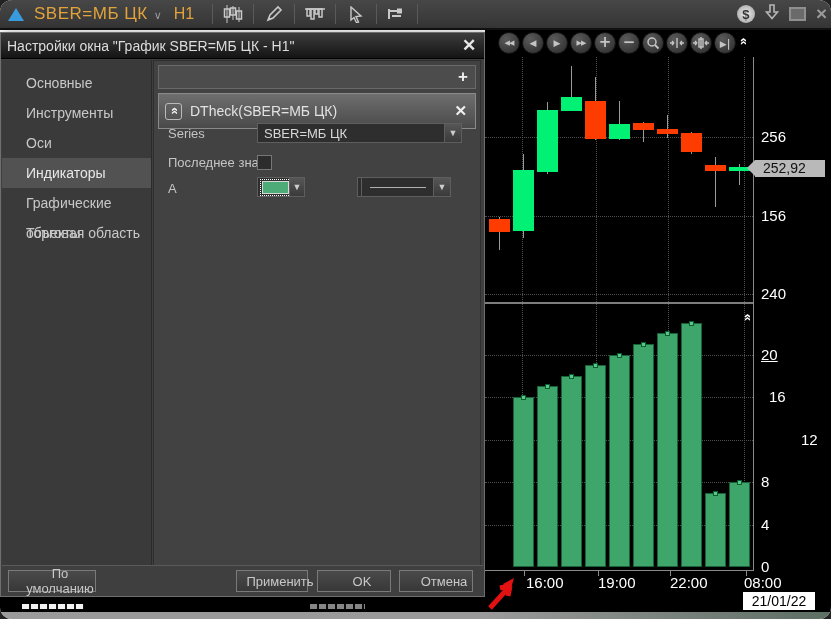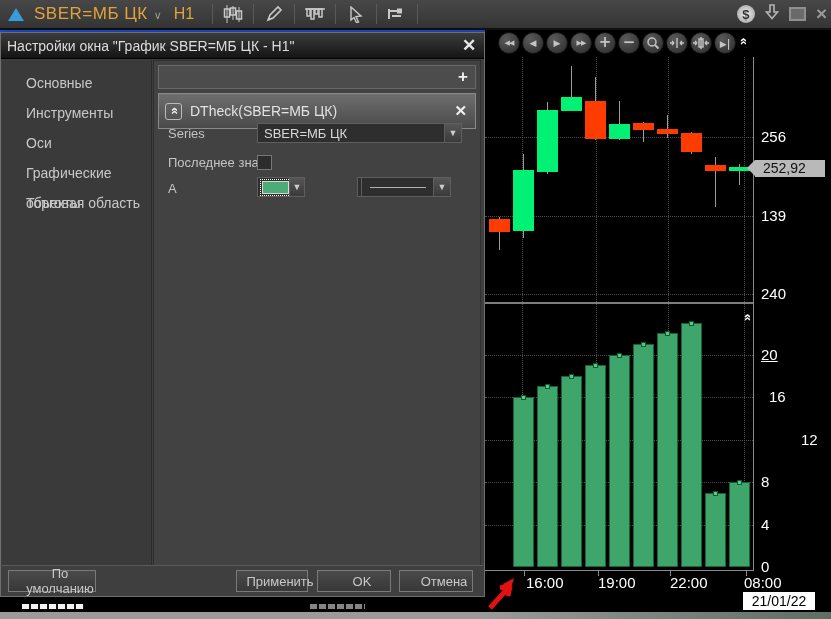--- a/index.html
+++ b/index.html
@@ -1,17 +1,17 @@
 <!DOCTYPE html>
 <html><head>
 <meta charset="utf-8">
 <style>
   html,body{margin:0;padding:0;background:#222;}
-  .root{position:relative;width:831px;height:619px;background:#1d4ed8;overflow:hidden;
-        font-family:"Liberation Sans",sans-serif;-webkit-font-smoothing:antialiased;}
+  .root{position:relative;width:831px;height:619px;background:#ffffff;overflow:hidden;
+        font-family:"Liberation Sans",sans-serif;border-radius:12px;-webkit-font-smoothing:antialiased;}
 
   
   .topbar{position:absolute;left:0;top:0;width:831px;height:30px;
           background:linear-gradient(#474747,#353535);border-bottom:2px solid #111;
           display:flex;align-items:center;box-sizing:border-box;}
   .tri{width:0;height:0;border-left:8px solid transparent;border-right:8px solid transparent;
        border-bottom:13px solid #3a9bdc;margin:0 10px 0 8px;}
   .symbol{color:#e2a33a;font-size:17px;letter-spacing:.5px;}
   .chev-dn{color:#9a9a9a;font-size:11px;margin:2px 8px 0 6px;}
   .tf{color:#e2a33a;font-size:16px;margin:0 12px 0 4px;}
@@ -172,20 +172,21 @@
   <div class="dialog">
     <div class="dlg-title">
       <span>Настройки окна "График SBER=МБ ЦК - H1"</span>
       <div class="dlg-close">✕</div>
     </div>
 
     <div class="sidebar" id="dlg-sidebar">
         <div class="side-item">Основные</div>
         <div class="side-item">Инструменты</div>
         <div class="side-item">Оси</div>
+        <div class="side-item selected">Индикаторы</div>
         <div class="side-item">Графические объекты</div>
         <div class="side-item">Торговая область</div>
       </div>
 
     <div class="content">
       <div class="tabstrip">
         <div class="add-btn">+</div>
       </div>
 
       <div class="ind-header">
@@ -346,21 +347,21 @@
     <div class="taxisline"></div>
 
     <div class="price-tag">252,92</div>
     <div class="date-box">21/01/22</div>
 
     <svg class="red-arrow" style="left:3px;top:546px;" width="32" height="34" viewBox="0 0 32 34">
       <path d="M2 32 L22 10 M22 10 L12 12 M22 10 L20 20" stroke="#e31212" stroke-width="5" fill="none"></path>
       <path d="M26 2 L15 8 L22 16 Z" fill="#e31212"></path>
     </svg>
   <div class="axis-lbl" style="left: 276px; top: 98px;">256</div>
-      <div class="axis-lbl" style="left: 276px; top: 176.5px;">139</div>
+      <div class="axis-lbl" style="left: 276px; top: 176.5px;">156</div>
       <div class="axis-lbl" style="left: 276px; top: 255px;">240</div>
       <div class="axis-lbl" style="left: 276px; top: 315.5px; text-decoration: underline;">20</div>
       <div class="axis-lbl" style="left: 284px; top: 358px;">16</div>
       <div class="axis-lbl" style="left: 276px; top: 400.5px; margin-left: 40px;">12</div>
       <div class="axis-lbl" style="left: 276px; top: 443px;">8</div>
       <div class="axis-lbl" style="left: 276px; top: 485.5px;">4</div>
       <div class="axis-lbl" style="left: 276px; top: 528px;">0</div>
       <div class="tick" style="left: 39px;"></div>
       <div class="axis-lbl" style="left: 41px; top: 544px;">16:00</div>
       <div class="tick" style="left: 113px;"></div>

